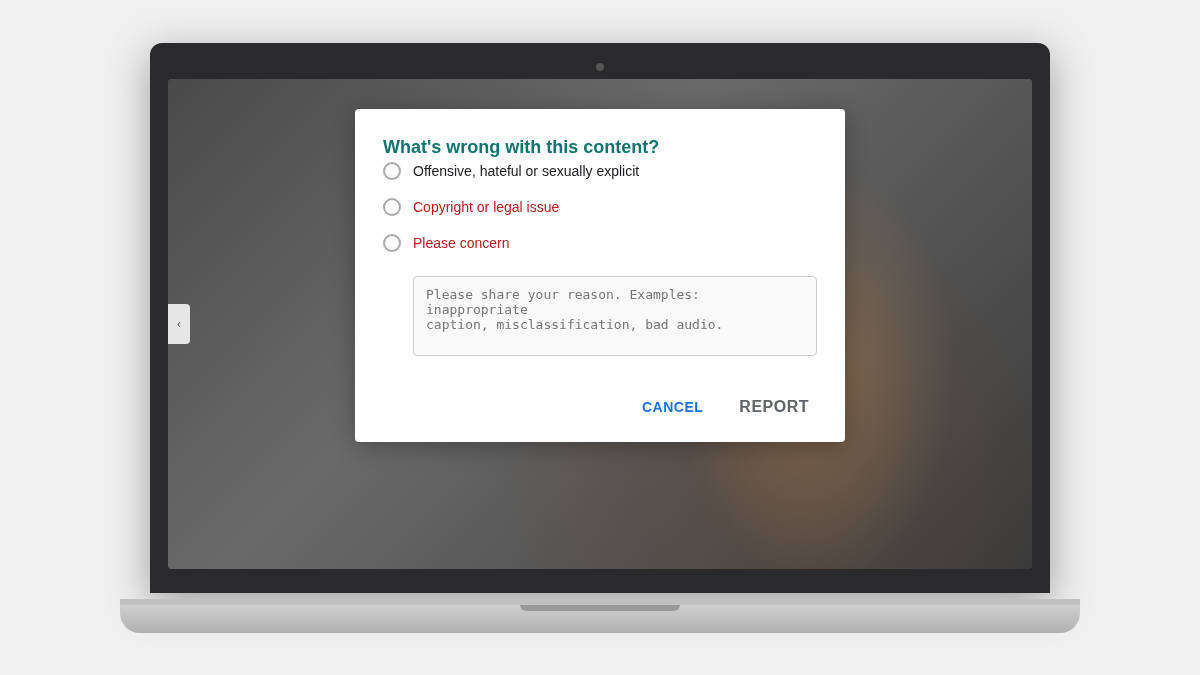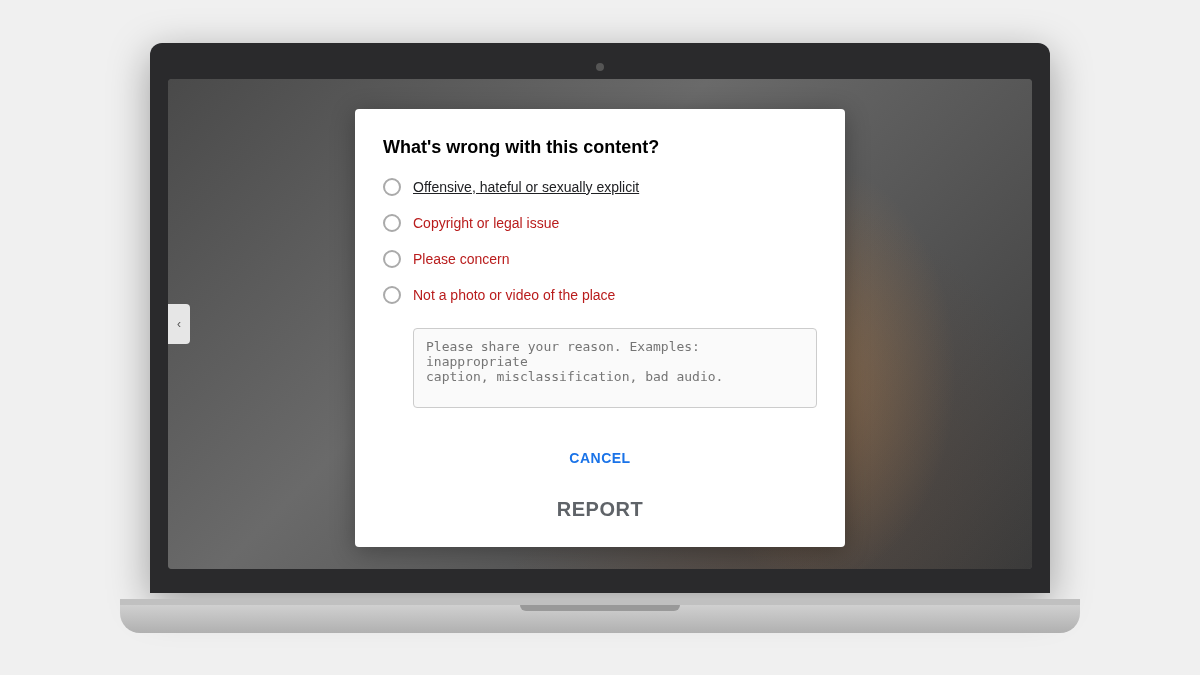--- a/index.html
+++ b/index.html
@@ -93,22 +93,22 @@
       background: #fff;
       border-radius: 4px;
       width: 490px;
       padding: 28px 28px 20px;
       box-shadow: 0 4px 24px rgba(0,0,0,0.3);
     }
 
     .modal-title {
       font-size: 18px;
       font-weight: 700;
-      color: #000000;
-      margin-bottom: 20px;
+      color: #0f766e;
+      margin-bottom: 4px;
     }
 
     .radio-option {
       display: flex;
       align-items: center;
       margin-bottom: 18px;
       cursor: pointer;
     }
 
     .radio-circle {
@@ -121,21 +121,20 @@
       background: #fff;
       position: relative;
     }
 
     .radio-label {
       font-size: 14px;
       color: #b91c1c;
     }
 
     .radio-label.underlined {
-      text-decoration: underline;
       color: #202124;
     }
 
     .reason-textarea {
       width: 100%;
       height: 80px;
       border: 1px solid #ccc;
       border-radius: 4px;
       padding: 10px 12px;
       font-size: 13px;
@@ -149,39 +148,38 @@
       background: #fafafa;
     }
 
     .modal-footer {
       display: flex;
       justify-content: flex-end;
       align-items: center;
       gap: 20px;
       margin-top: 20px;
       padding-top: 12px;
-      flex-direction: column;
     }
 
     .btn-cancel {
       background: none;
       border: none;
       font-size: 14px;
       font-weight: 600;
       color: #1a73e8;
       letter-spacing: 0.5px;
       cursor: pointer;
       padding: 6px 8px;
       text-transform: uppercase;
     }
 
     .btn-report {
       background: none;
       border: none;
-      font-size: 20px;
+      font-size: 16px;
       font-weight: 600;
       color: #5f6368;
       letter-spacing: 0.5px;
       cursor: pointer;
       padding: 6px 8px;
       text-transform: uppercase;
     }
 
     .laptop-base {
       position: absolute;
@@ -239,24 +237,20 @@
                 <span class="radio-label underlined">Offensive, hateful or sexually explicit</span>
               </div>
               <div class="radio-option">
                 <div class="radio-circle"></div>
                 <span class="radio-label">Copyright or legal issue</span>
               </div>
               <div class="radio-option">
                 <div class="radio-circle"></div>
                 <span class="radio-label">Please concern</span>
               </div>
-              <div class="radio-option">
-                <div class="radio-circle"></div>
-                <span class="radio-label">Not a photo or video of the place</span>
-              </div>
             </div>
 
           <textarea class="reason-textarea" placeholder="Please share your reason. Examples: inappropriate
 caption, misclassification, bad audio." style=""></textarea>
 
           <div class="modal-footer">
             <button class="btn-cancel">CANCEL</button>
             <button class="btn-report">REPORT</button>
           </div>
         </div>

